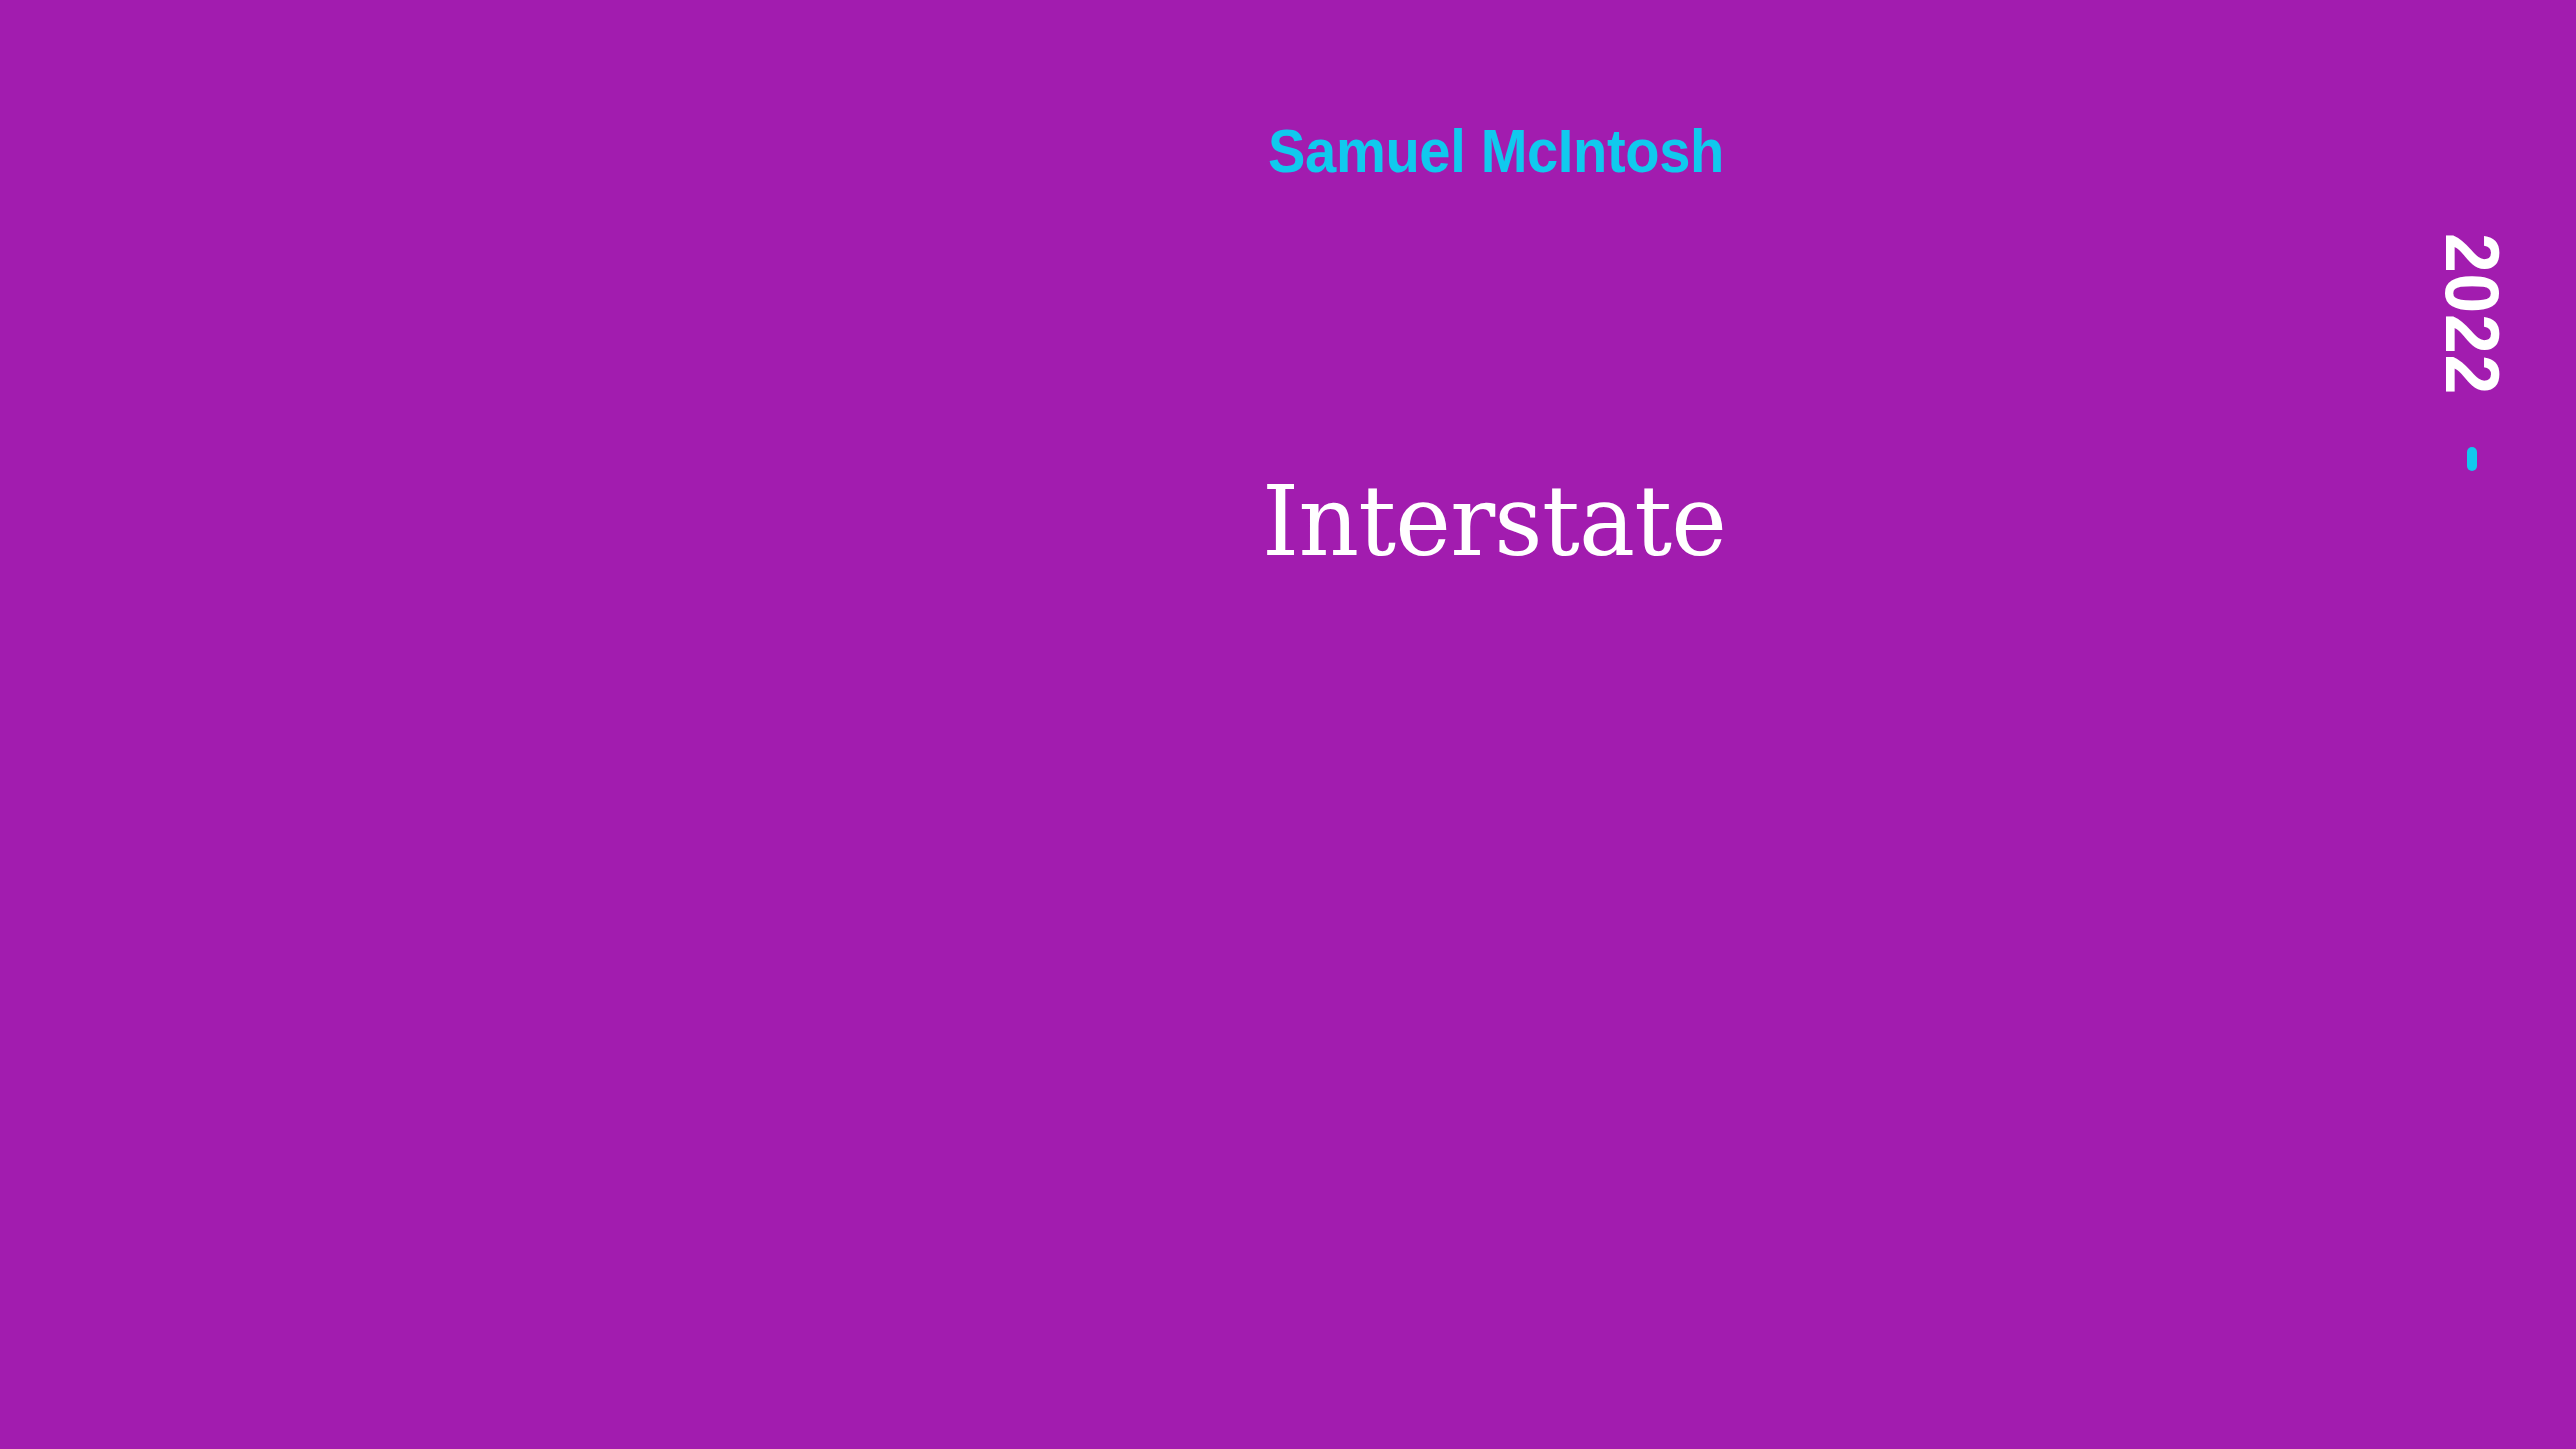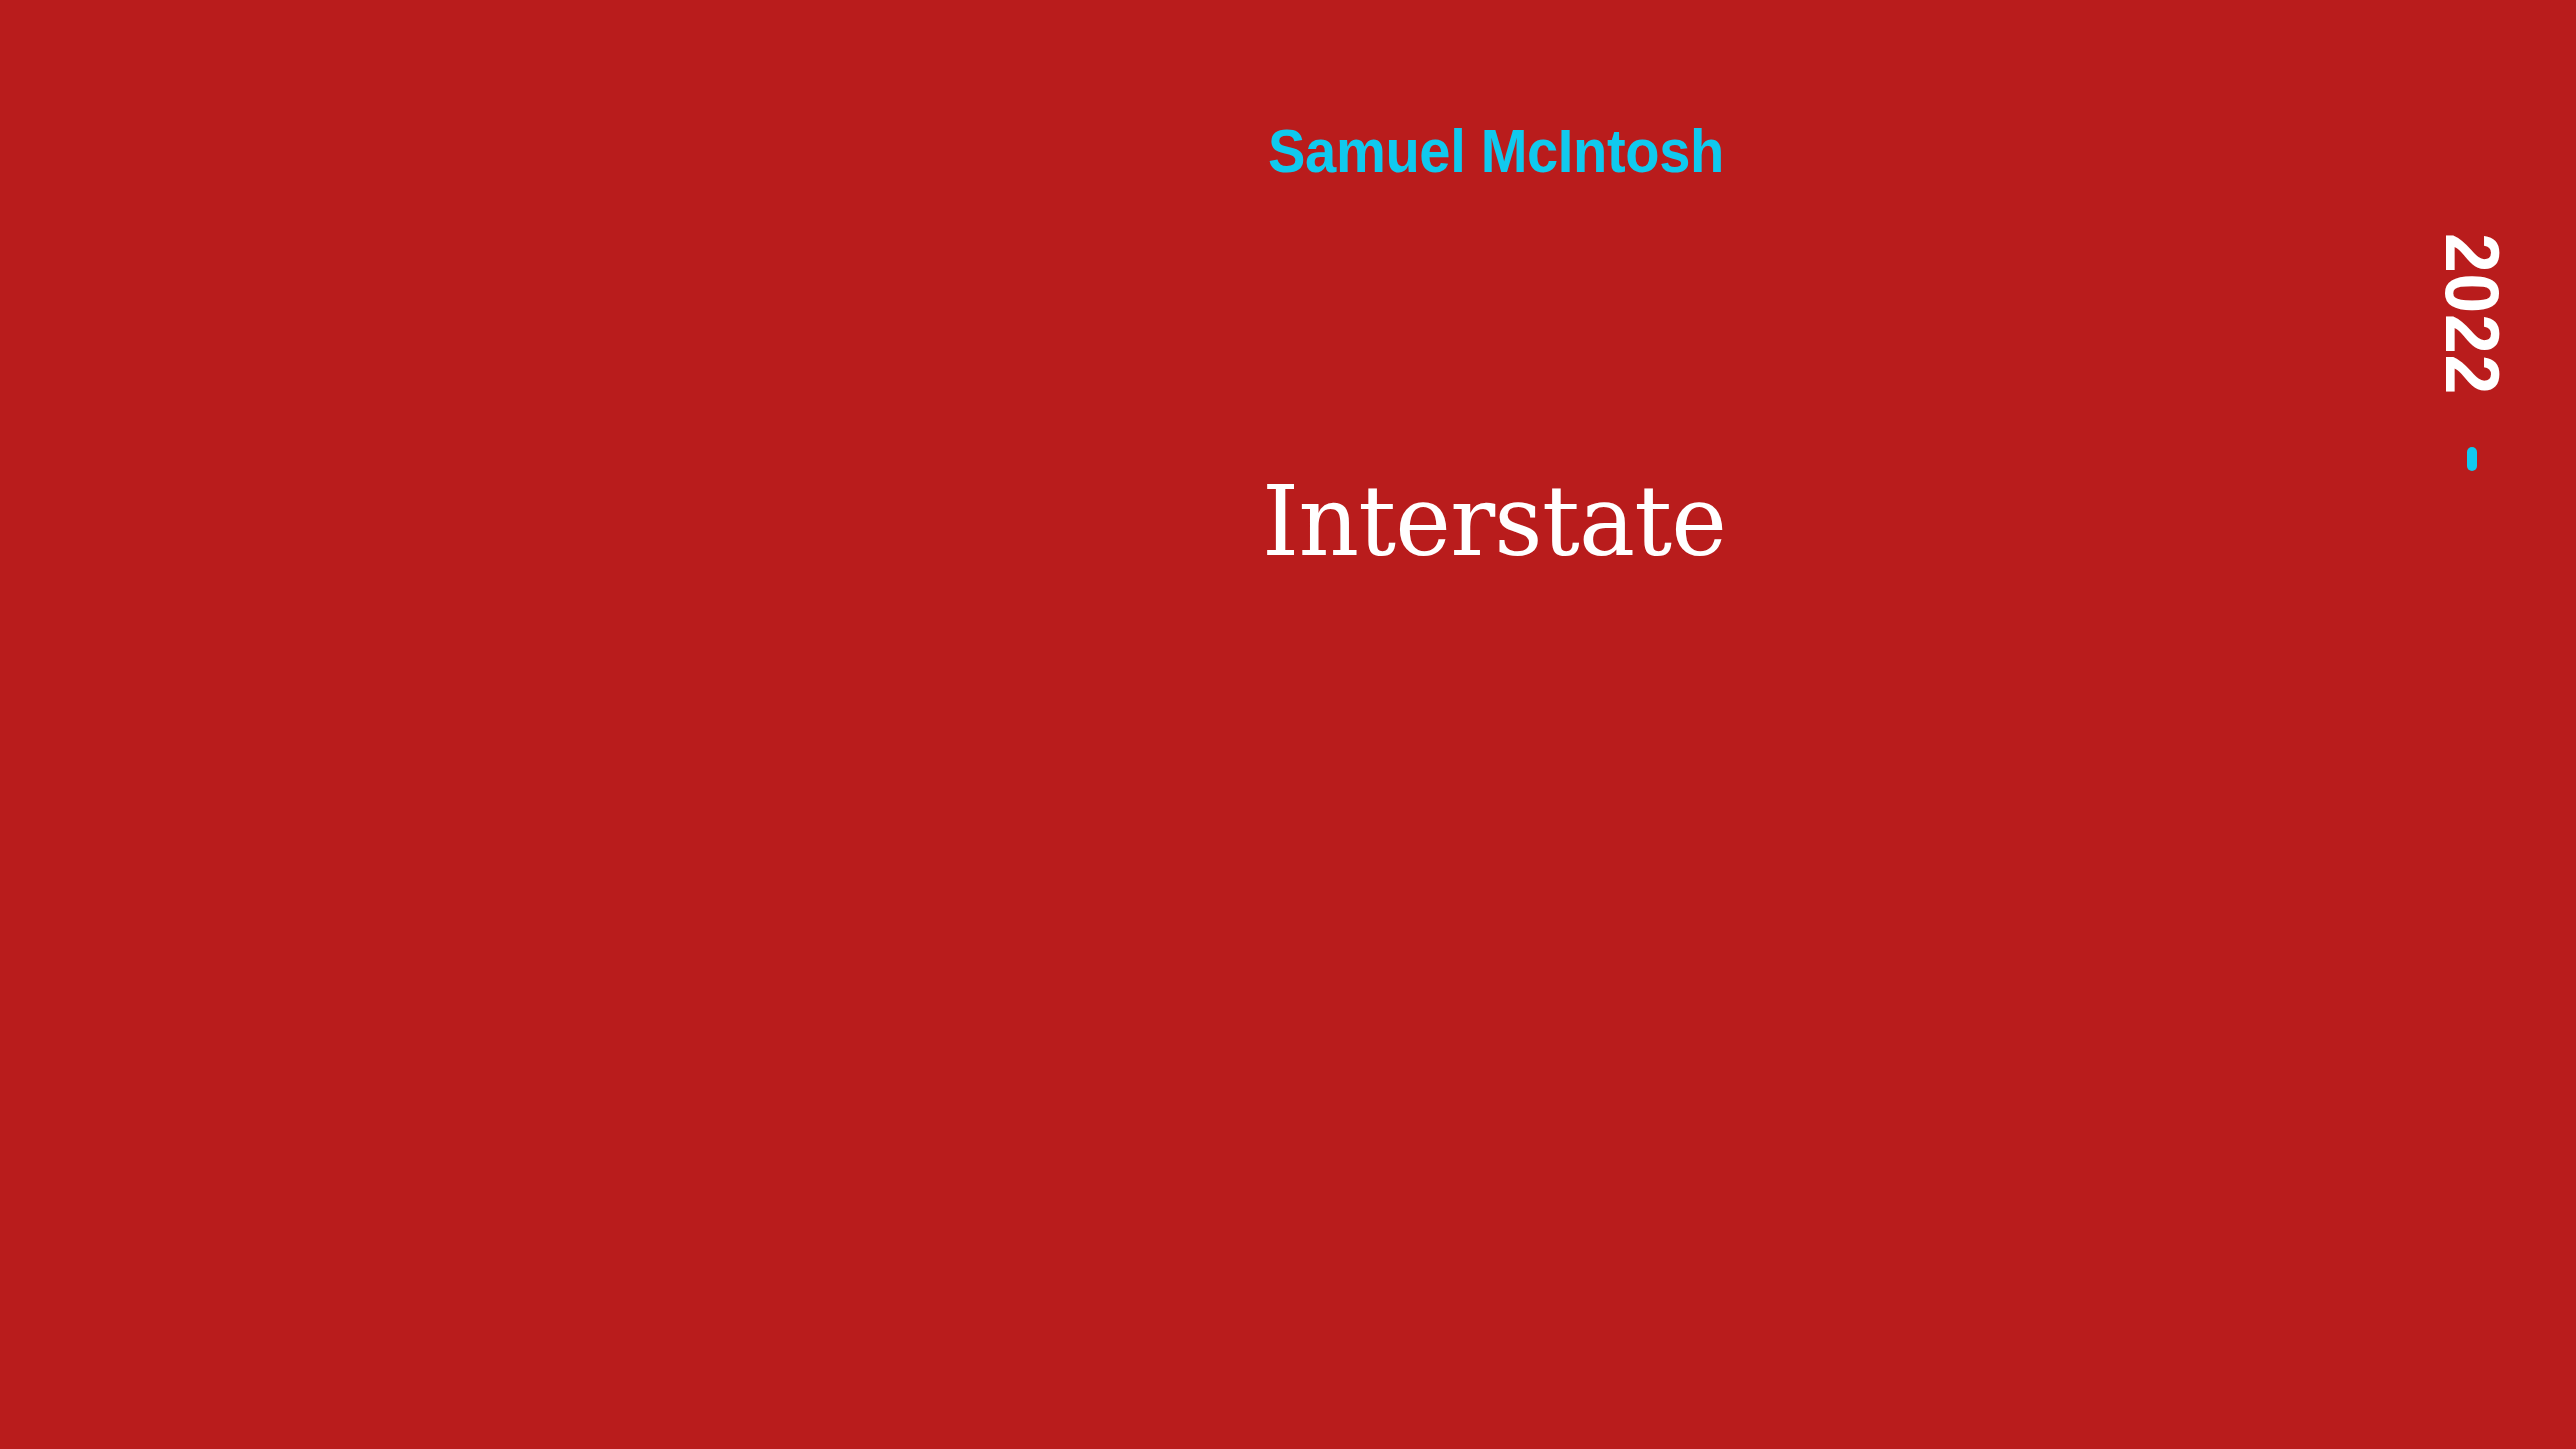--- a/index.html
+++ b/index.html
@@ -79,21 +79,21 @@
     margin-top: 42px;
     width: 10.5px;
     height: 24px;
     border-radius: 5.6px;
     background: #10c9ee;
   }
 </style>
 </head>
 <body style="background: rgb(4, 39, 63);">
 
-<div id="poster" style="background: #b91c1c; text-decoration: underline;">
+<div id="poster" style="background: #a21caf; text-decoration: underline;">
 
   <div class="byline" style="color: rgb(16, 201, 238);">Samuel McIntosh</div>
 
   <div class="main-title" style="color: rgb(255, 255, 255);">Interstate</div>
 
   <div class="year-rail">
     <div class="year-text" style="color: rgb(255, 255, 255);">2022</div>
     <div class="year-dash" style="background: rgb(16, 201, 238);"></div>
   </div>
 

